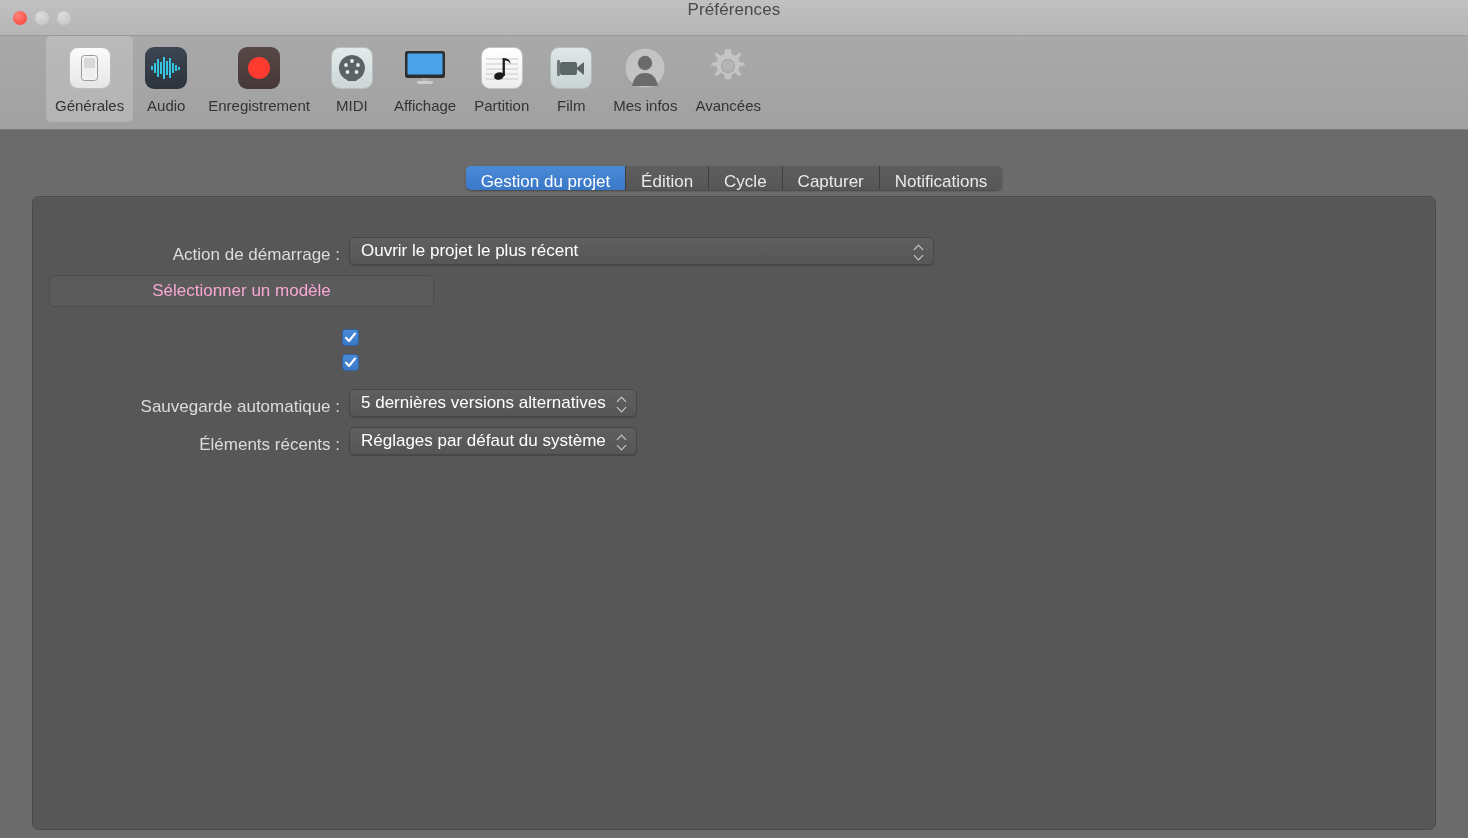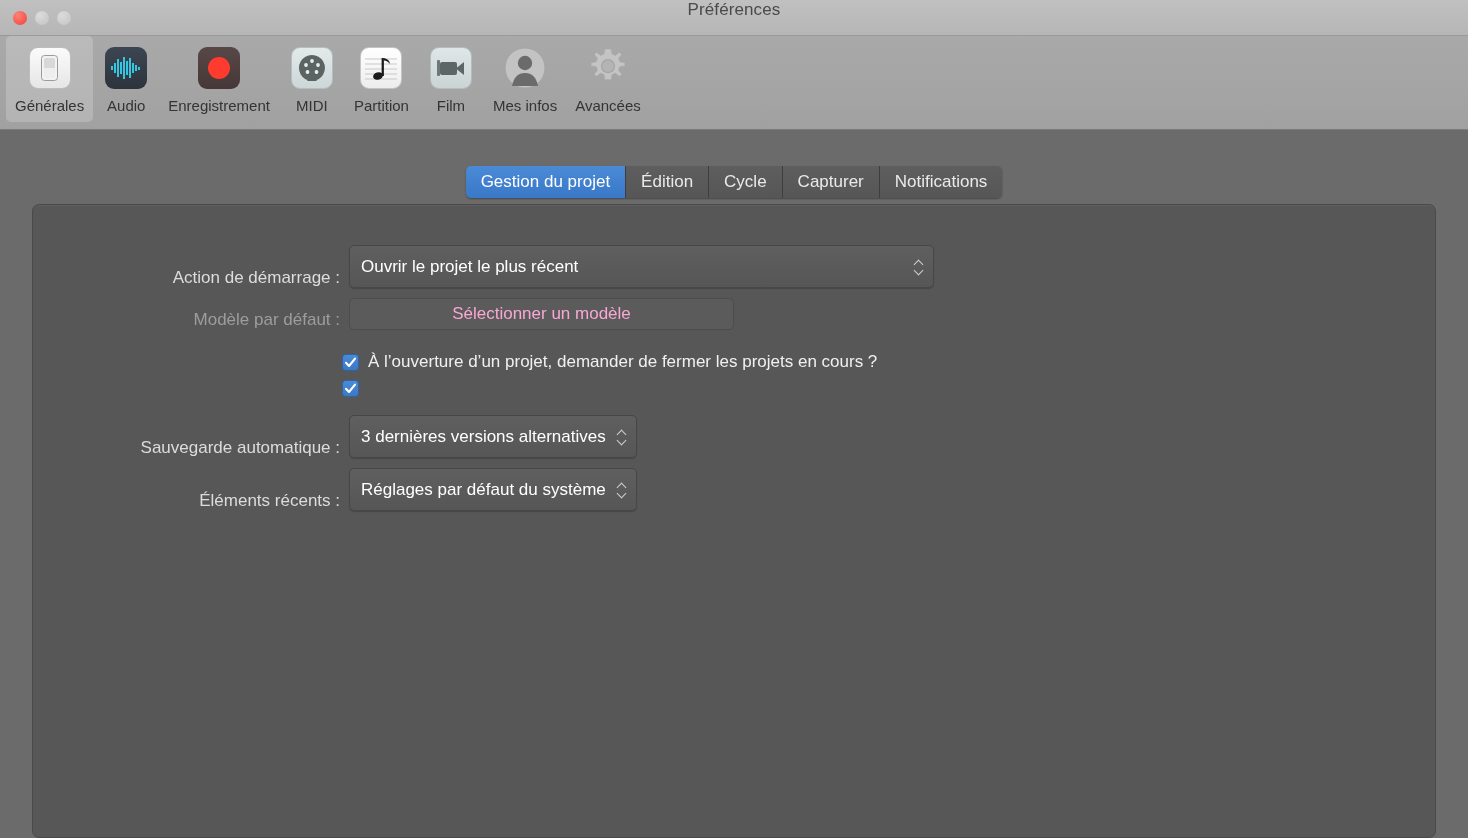--- a/index.html
+++ b/index.html
@@ -74,21 +74,21 @@
     display: flex;
     flex-direction: column;
     align-items: center;
     justify-content: flex-start;
     padding: 8px 9px 4px 9px;
     border-radius: 5px;
     cursor: default;
     min-width: 52px;
     height: 86px;
   }
-  .tb-item.selected { background: rgba(255,255,255,0.20); }
+  .tb-item.selected { background: rgba(255,255,255,0.20); margin-left: 40px; }
 
   .tb-icon {
     width: 48px;
     height: 48px;
     display: flex;
     align-items: center;
     justify-content: center;
     margin-bottom: 5px;
   }
 
@@ -131,21 +131,21 @@
     z-index: 3;
   }
   .tabs {
     display: flex;
     border-radius: 5px;
     overflow: hidden;
     box-shadow: 0 1px 2px rgba(0,0,0,0.35);
   }
   .tab {
     padding: 0 15px;
-    height: 32px;
+    height: 24px;
     line-height: 32px;
     font-size: 17px;
     color: #eaeaea;
     background: linear-gradient(to bottom, #5e5e5e, #565656);
     border-right: 1px solid #3e3e3e;
     cursor: default;
     white-space: nowrap;
   }
   .tab:last-child { border-right: none; }
   .tab.active {
@@ -176,21 +176,21 @@
     padding-right: 9px;
     font-size: 17px;
     color: #dcdcdc;
     white-space: nowrap;
   }
   .row-label.dim { color: #9d9d9d; }
 
   
   .popup {
     position: relative;
-    height: 43px;
+    height: 28px;
     background: linear-gradient(to bottom, #5f5f5f, #565656);
     border: 1px solid #474747;
     border-radius: 5px;
     display: flex;
     align-items: center;
     padding: 0 30px 0 11px;
     font-size: 17px;
     color: #ffffff;
     white-space: nowrap;
     cursor: default;
@@ -344,20 +344,33 @@
             <circle cx="8" cy="11" r="1.9" fill="#e6eded"></circle>
             <circle cx="20" cy="11" r="1.9" fill="#e6eded"></circle>
             <circle cx="9.5" cy="18" r="1.9" fill="#e6eded"></circle>
             <circle cx="18.5" cy="18" r="1.9" fill="#e6eded"></circle>
           </svg>
         </span>
       </span>
       <span class="tb-label">MIDI</span>
     </div>
 
+    <div class="tb-item">
+      <span class="tb-icon">
+        <span class="ic-box ic-plain">
+          <svg width="42" height="34" viewBox="0 0 42 34">
+            <rect x="1" y="0" width="40" height="27" rx="2.5" fill="#2e2e2e"></rect>
+            <rect x="3.5" y="2.5" width="35" height="21" rx="1" fill="#4aa3e8"></rect>
+            <rect x="18" y="27" width="6" height="4" fill="#b4b4b4"></rect>
+            <rect x="13" y="30" width="16" height="3" rx="1.4" fill="#cdcdcd"></rect>
+          </svg>
+        </span>
+      </span>
+      <span class="tb-label">Affichage</span>
+    </div>
 
     <div class="tb-item">
       <span class="tb-icon">
         <span class="ic-box ic-score">
           <svg width="32" height="28" viewBox="0 0 32 28">
             <g stroke="#c9c9c9" stroke-width="1">
               <line x1="0" y1="5" x2="32" y2="5"></line>
               <line x1="0" y1="10" x2="32" y2="10"></line>
               <line x1="0" y1="15" x2="32" y2="15"></line>
               <line x1="0" y1="20" x2="32" y2="20"></line>
@@ -438,51 +451,49 @@
         <div class="popup wide">
           <span>Ouvrir le projet le plus récent</span>
           <span class="chev">
             <i class="up"></i>
               <i class="down"></i>
           </span>
         </div>
       </div>
 
       <div class="form-row">
-        <div class="row-label dim">Modèle par défaut :</div>
         <div class="btn-disabled">
           <span>Sélectionner un modèle</span>
         </div>
       </div>
 
       <div class="spacer-12"></div>
 
       <div class="check-row">
         <span class="checkbox">
           <svg width="13" height="13" viewBox="0 0 13 13">
             <polyline points="2,6.8 5,10 11,2.6" fill="none" stroke="#ffffff" stroke-width="2.1" stroke-linecap="round" stroke-linejoin="round"></polyline>
           </svg>
         </span>
-        <span class="check-label">À l’ouverture d’un projet, demander de fermer les projets en cours ?</span>
       </div>
 
       <div class="check-row">
         <span class="checkbox">
           <svg width="13" height="13" viewBox="0 0 13 13">
             <polyline points="2,6.8 5,10 11,2.6" fill="none" stroke="#ffffff" stroke-width="2.1" stroke-linecap="round" stroke-linejoin="round"></polyline>
           </svg>
         </span>
       </div>
 
       <div class="spacer-8"></div>
 
       <div class="form-row">
         <div class="row-label">Sauvegarde automatique :</div>
         <div class="popup auto">
-          <span>3 dernières versions alternatives</span>
+          <span>5 dernières versions alternatives</span>
           <span class="chev">
             <i class="up"></i>
               <i class="down"></i>
           </span>
         </div>
       </div>
 
       <div class="form-row">
         <div class="row-label">Éléments récents :</div>
         <div class="popup auto">

